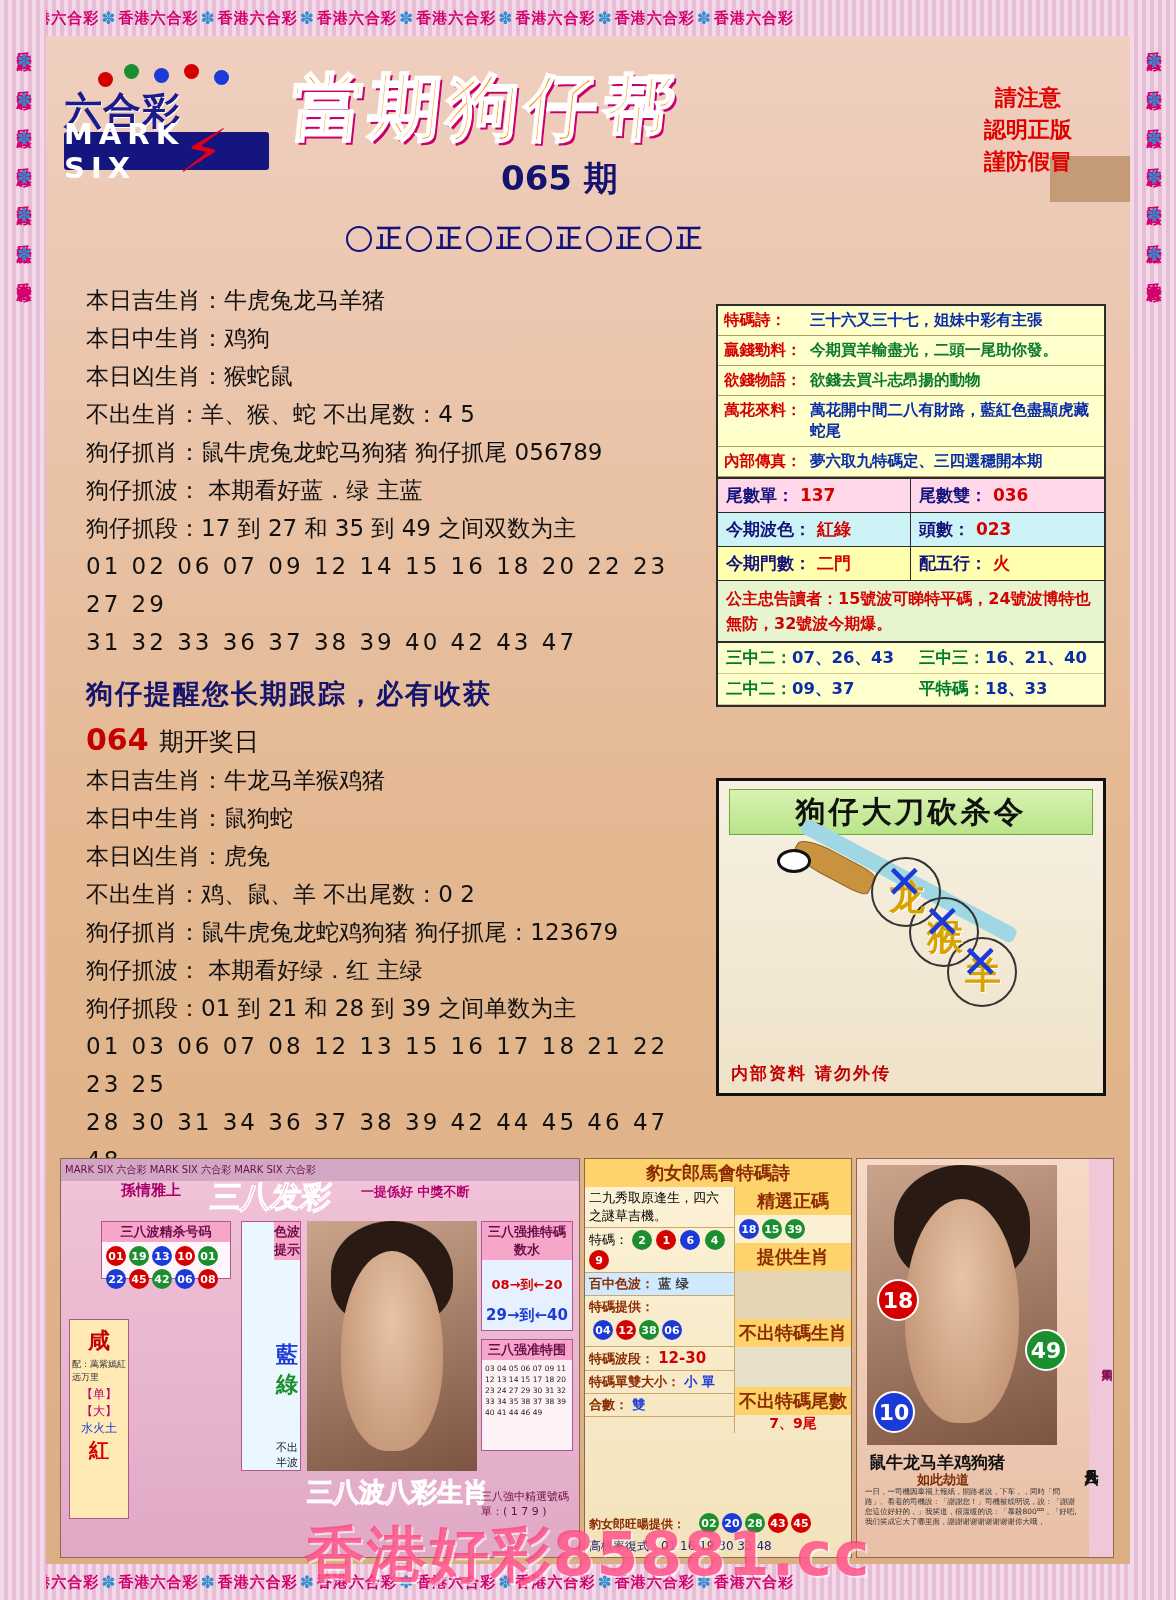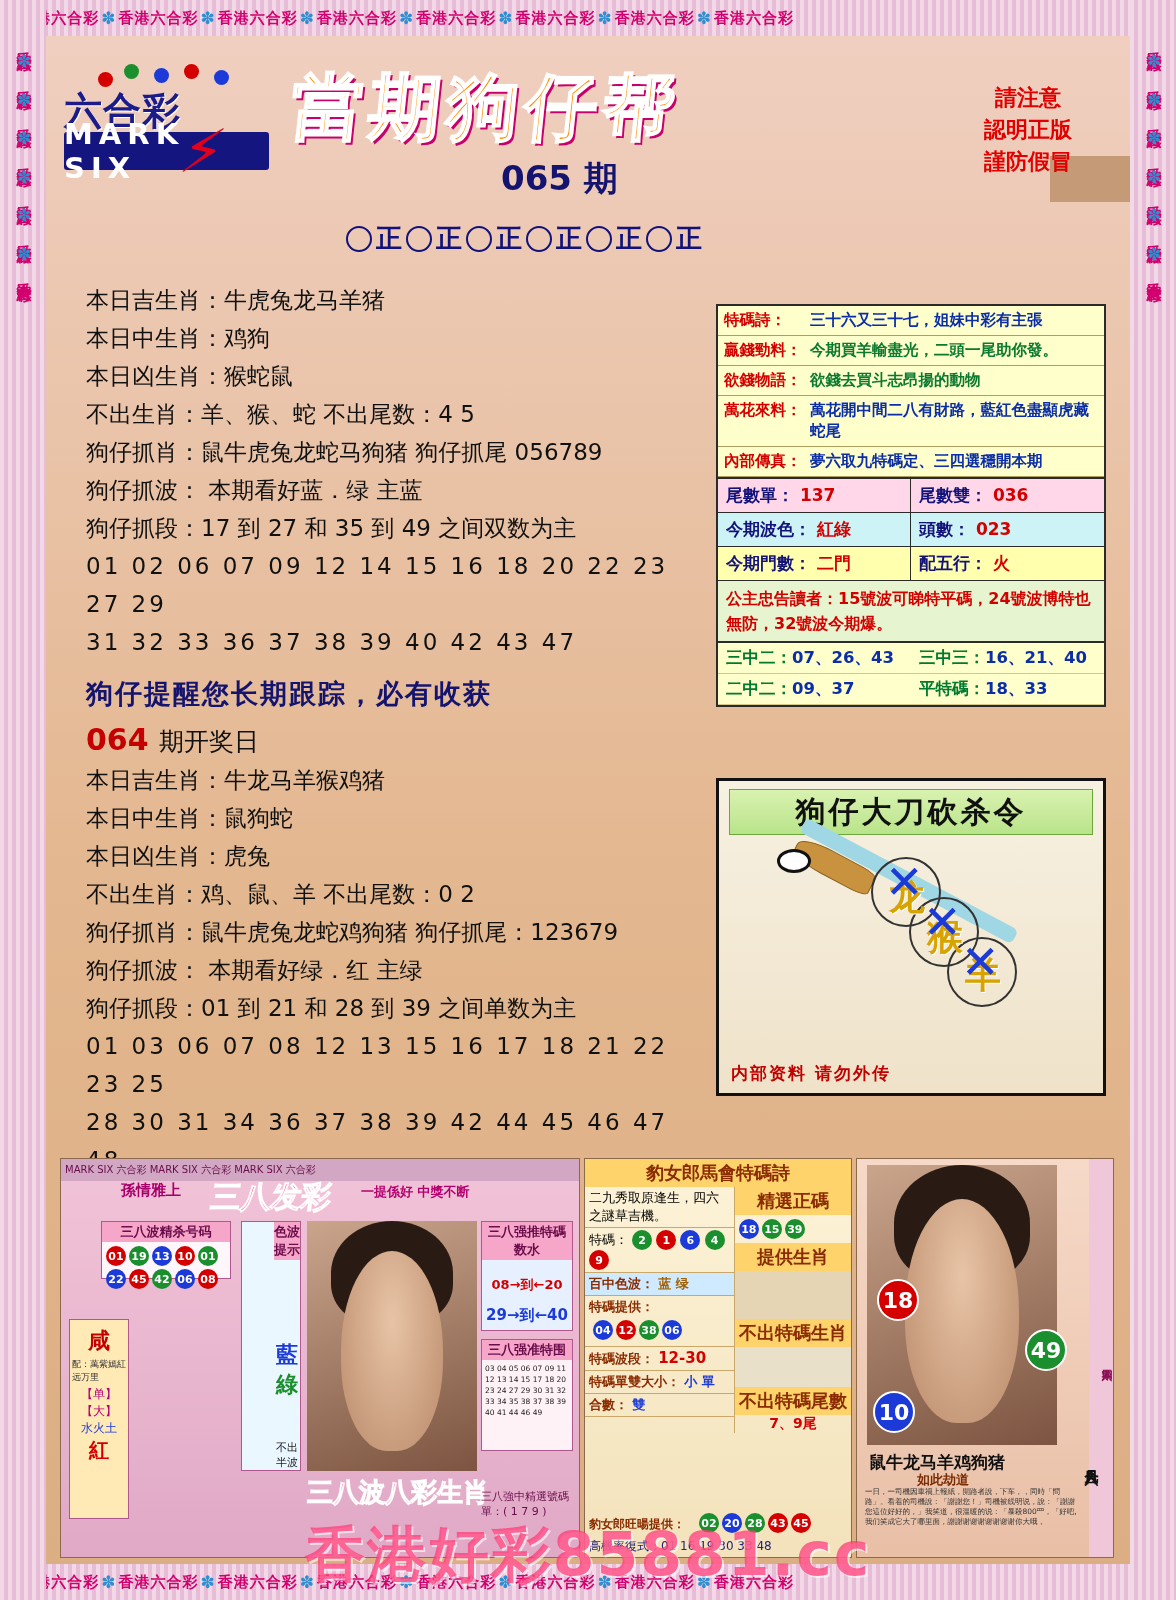--- a/index.html
+++ b/index.html
@@ -625,21 +625,21 @@
           <div class="row">
             <span>特碼：</span>
             <span class="mb" style="display:inline-flex;background:#1b8f2e;">2</span>
             <span class="mb" style="display:inline-flex;background:#d40000;">1</span>
             <span class="mb" style="display:inline-flex;background:#1b3ad8;">6</span>
             <span class="mb" style="display:inline-flex;background:#1b8f2e;">4</span>
             <span class="mb" style="display:inline-flex;background:#d40000;">9</span>
           </div>
           <div class="row" style="background:#cfe9ff;">
             <span style="color:#8a2b00;font-weight:bold;">百中色波：</span>
-            <span style="color:#a16207;font-weight:bold;">蓝  绿</span>
+            <span style="color:#404040;font-weight:bold;">蓝  绿</span>
           </div>
           <div class="row">
             <div style="color:#8a2b00;font-weight:bold;">特碼提供：</div>
             <div class="mini-balls">
               <span class="mb" style="background:#1b3ad8;">04</span>
               <span class="mb" style="background:#d40000;">12</span>
               <span class="mb" style="background:#1b8f2e;">38</span>
               <span class="mb" style="background:#1b3ad8;">06</span>
             </div>
           </div>

